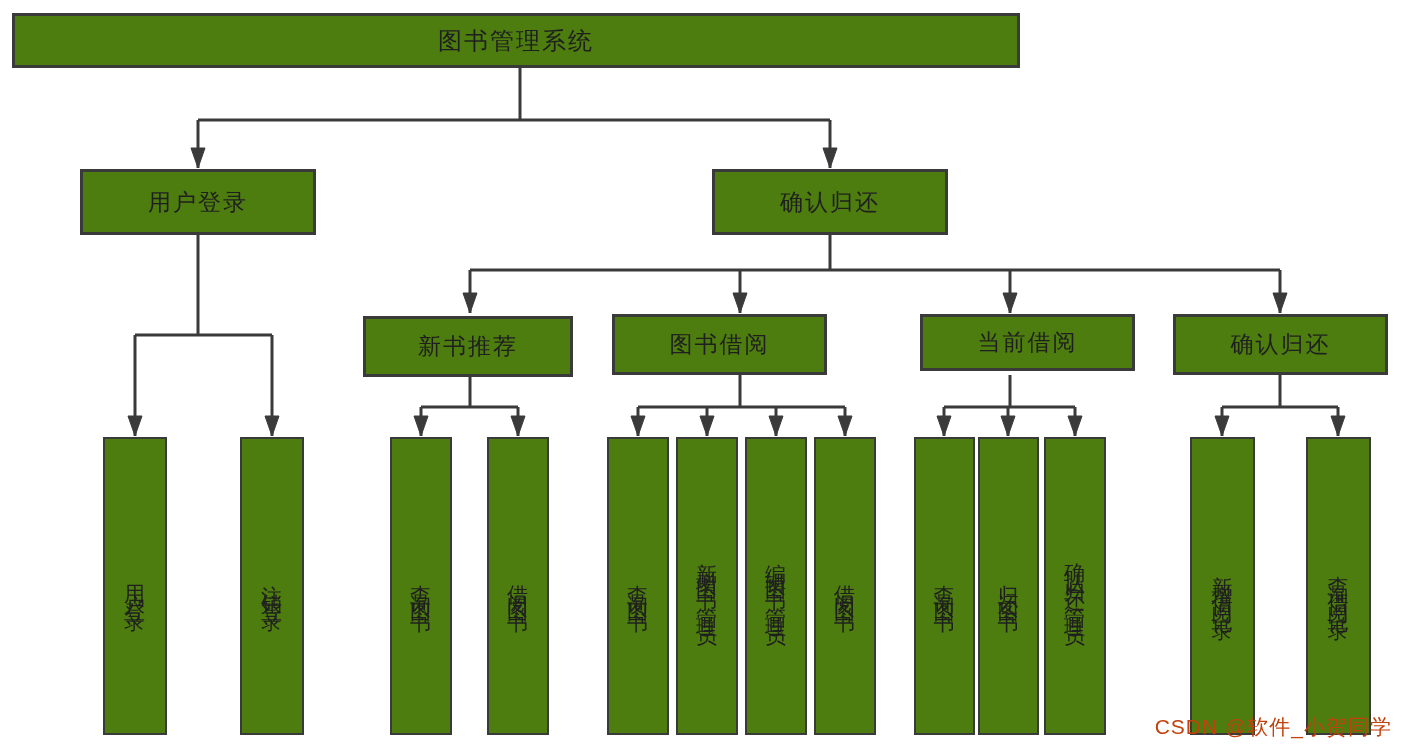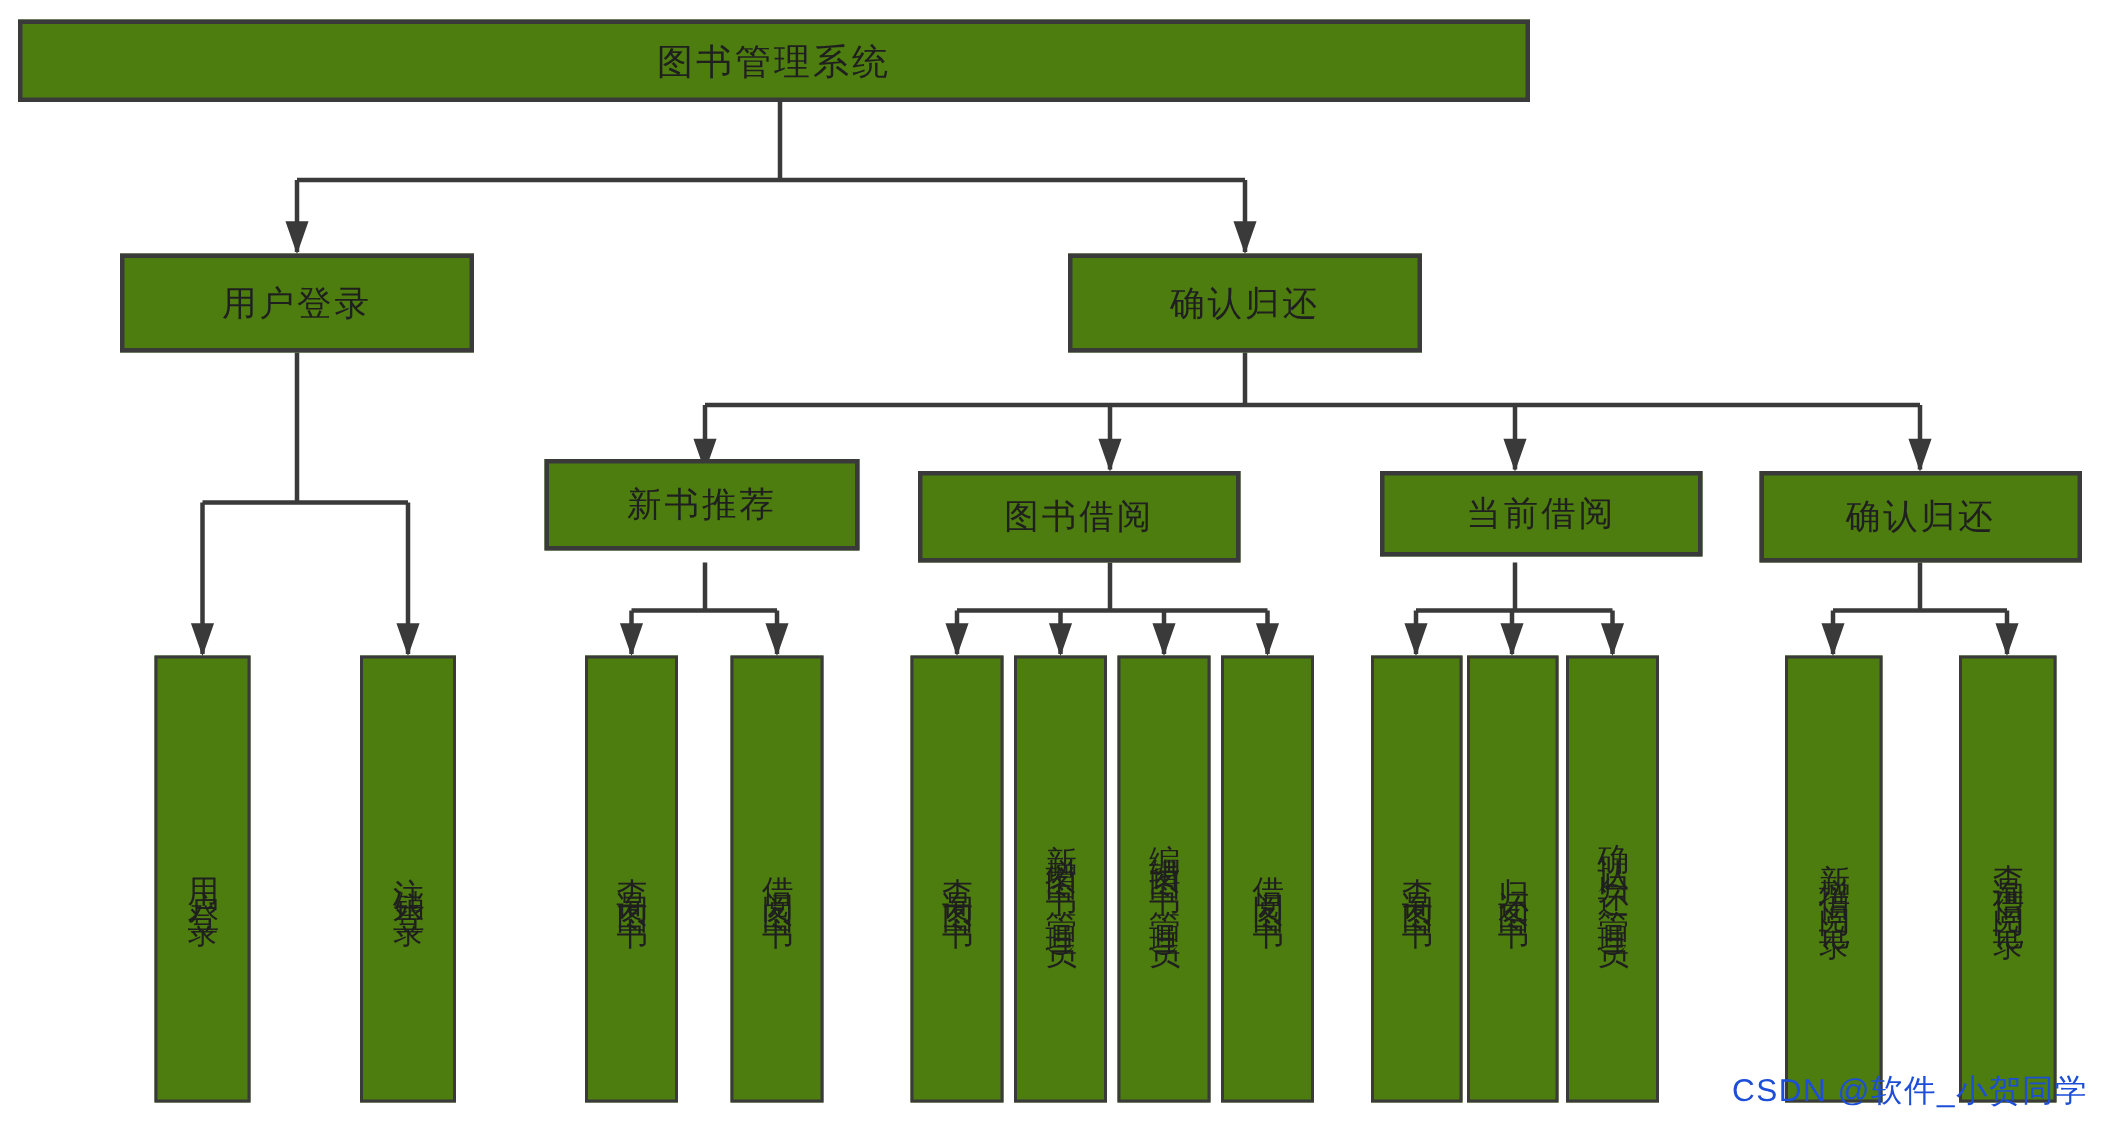--- a/index.html
+++ b/index.html
@@ -38,21 +38,21 @@
     font-size: 21px;
     line-height: 1.0;
     letter-spacing: 9px;
     color: #1f1f1f;
   }
   #watermark {
     position: absolute;
     right: 13px;
     bottom: 6px;
     font-size: 21px;
-    color: #1d4ed8;
+    color: #c2410c;
     letter-spacing: 1px;
     z-index: 5;
     text-align: center;
   }
 </style>
 </head>
 <body>
 
 <div id="canvas">
 
@@ -100,21 +100,21 @@
       <line x1="1222" y1="407" x2="1222" y2="436" marker-end="url(#arw)"></line>
       <line x1="1338" y1="407" x2="1338" y2="436" marker-end="url(#arw)"></line>
     </g>
   </svg>
 
   <div class="node h-node root-node" style="left:12px;top:13px;width:1008px;height:55px">图书管理系统</div>
 
   <div class="node h-node" style="left:80px;top:169px;width:236px;height:66px">用户登录</div>
   <div class="node h-node" style="left:712px;top:169px;width:236px;height:66px">确认归还</div>
 
-  <div class="node h-node" style="left:363px;top:306px;width:210px;height:61px">新书推荐</div>
+  <div class="node h-node" style="left:363px;top:316px;width:210px;height:61px">新书推荐</div>
   <div class="node h-node" style="left:612px;top:314px;width:215px;height:61px">图书借阅</div>
   <div class="node h-node" style="left:920px;top:314px;width:215px;height:57px">当前借阅</div>
   <div class="node h-node" style="left:1173px;top:314px;width:215px;height:61px">确认归还</div>
 
   <div class="node leaf" style="left:103px;top:437px;width:64px;height:298px">
     <span>用户登录</span>
   </div>
   <div class="node leaf" style="left:240px;top:437px;width:64px;height:298px">
     <span>注销登录</span>
   </div>

